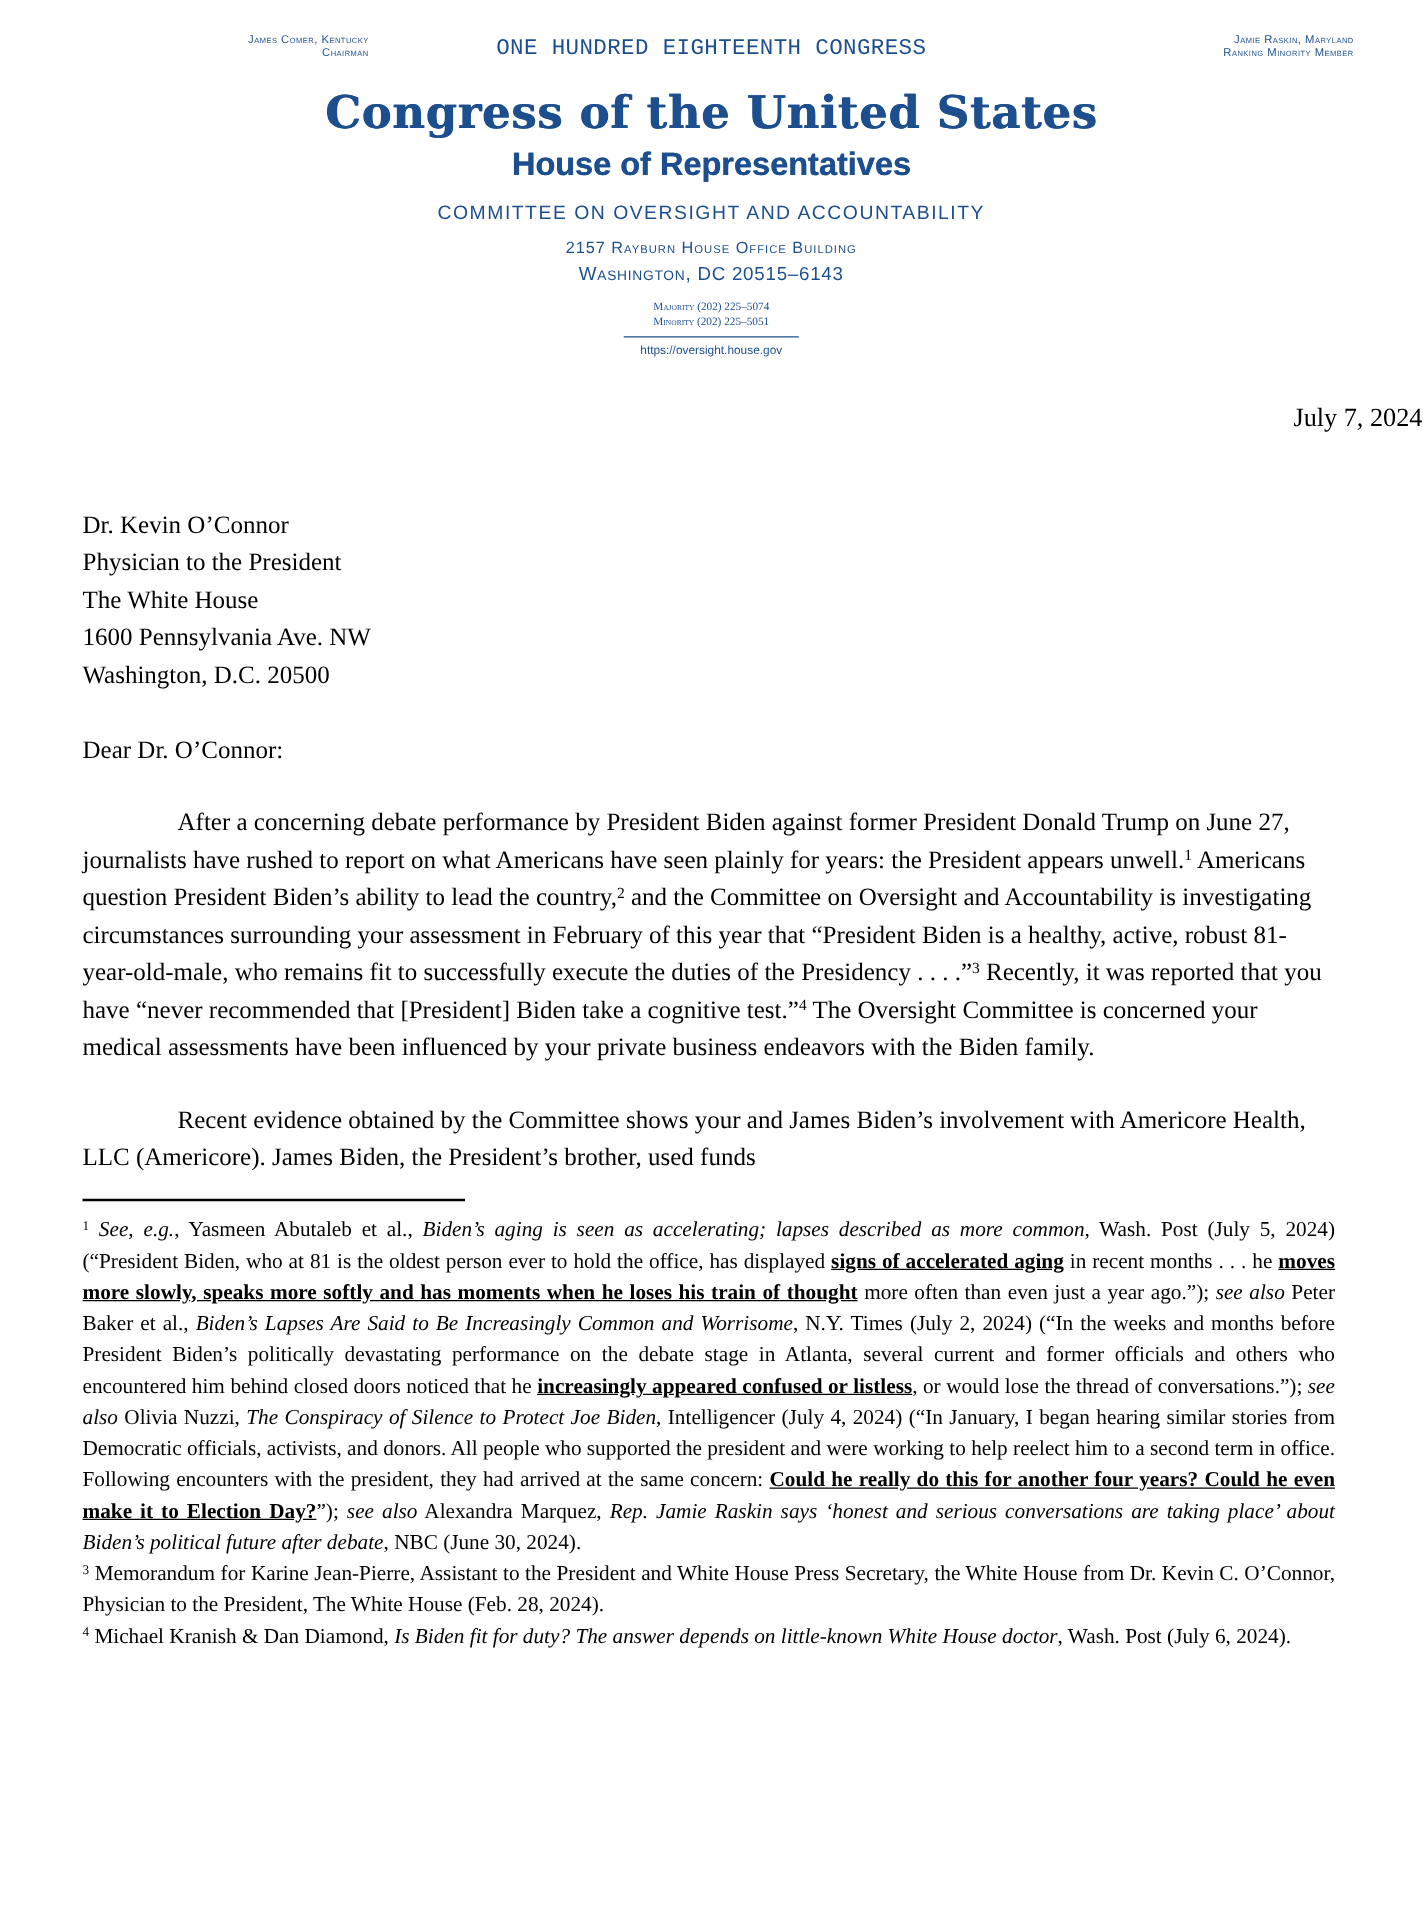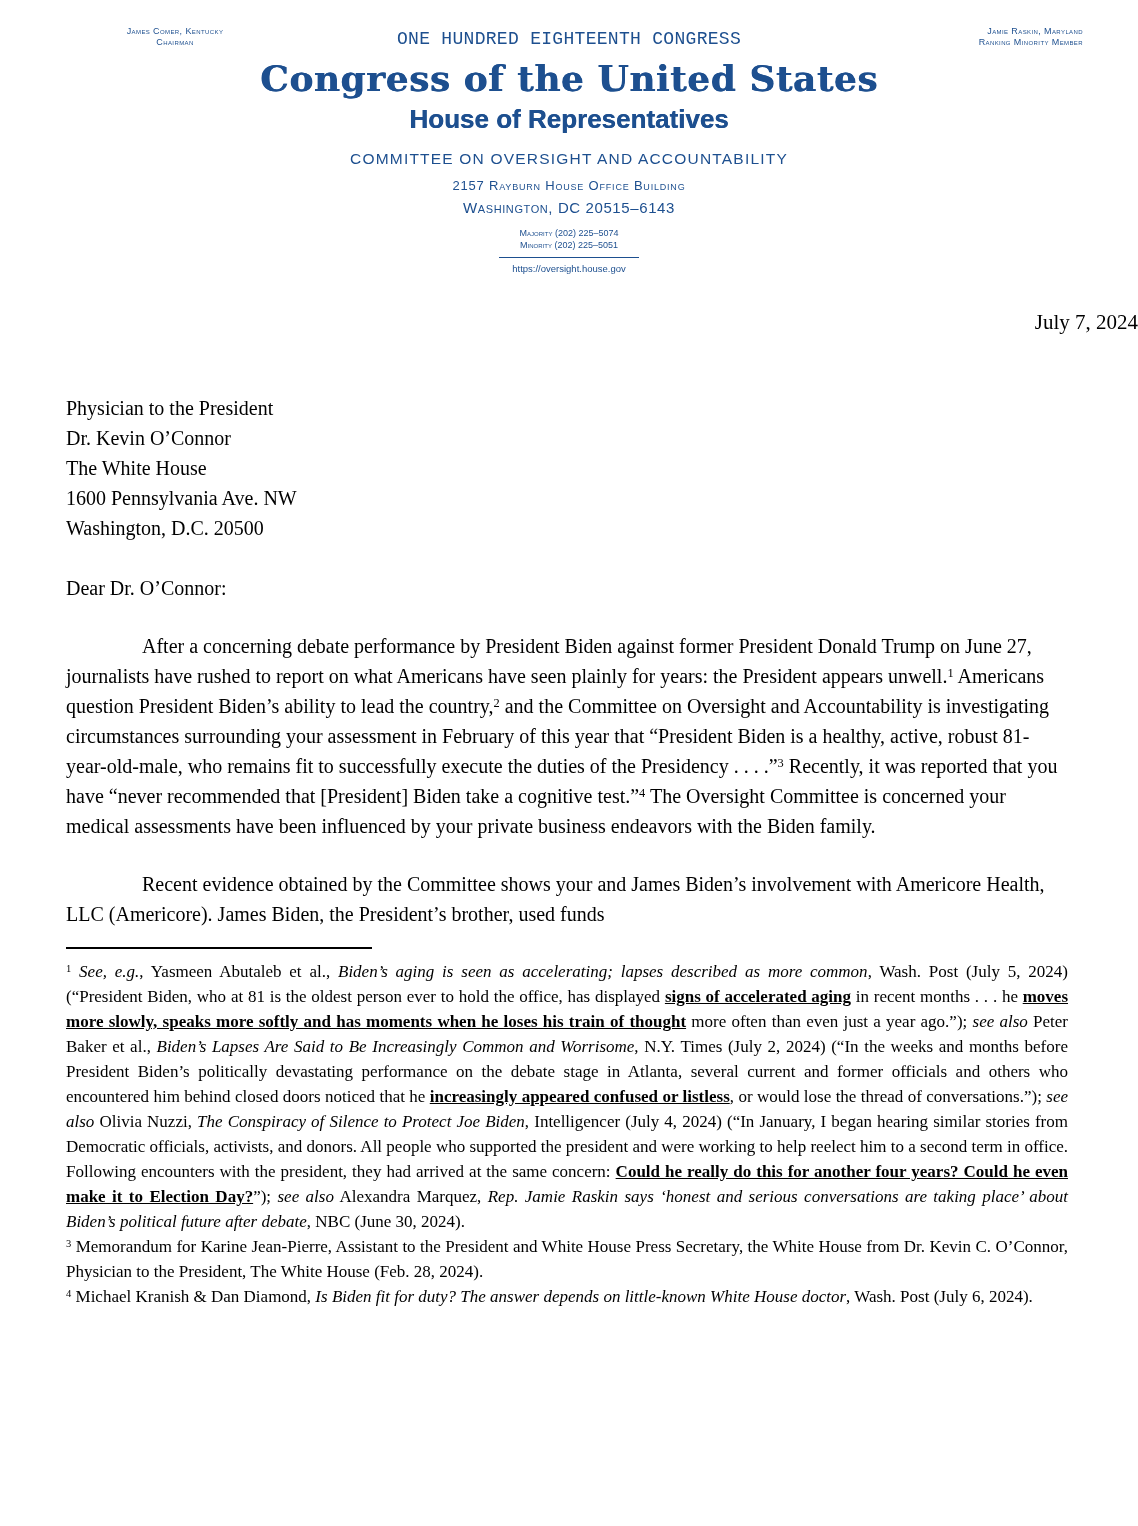--- a/index.html
+++ b/index.html
@@ -15,50 +15,50 @@
   .letterhead { text-align: center; color: var(--accent); }
   .lh-top {
     display: grid; grid-template-columns: 240px 1fr 240px;
     align-items: start; padding: 0 55px;
   }
   .lh-left, .lh-right {
     font-family: "Liberation Sans", sans-serif;
     font-size: 9px; line-height: 11px;
     font-variant: small-caps; letter-spacing: 0.4px;
   }
-  .lh-left { text-align: center; }
+  .lh-left { text-align: right; }
   .lh-right { text-align: right; }
   .lh-congress {
     font-family: Liberation Mono, monospace;
     font-size: 18px; letter-spacing: 0.3px; padding-top: 3px;
   }
   .lh-title {
     font-family: "DejaVu Serif", serif; font-weight: bold;
-    font-size: 36px; margin-top: 8px; letter-spacing: 0.5px;
+    font-size: 36px; margin-top: 20px; letter-spacing: 0.5px;
     text-shadow: 0.5px 0 0 currentColor;
   }
   .lh-subtitle {
     font-family: Liberation Sans, sans-serif; font-weight: bold;
     font-size: 26px; margin-top: 5px;
     text-shadow: 0.4px 0 0 currentColor;
   }
   .lh-committee {
     font-family: "Liberation Sans", sans-serif;
     font-size: 15.5px; letter-spacing: 1.2px; margin-top: 15px;
   }
   .lh-addr1 {
     font-family: "Liberation Sans", sans-serif; font-variant: small-caps;
     font-size: 13px; letter-spacing: 0.8px; margin-top: 10px;
   }
   .lh-addr2 {
     font-family: "Liberation Sans", sans-serif; font-variant: small-caps;
     font-size: 15px; letter-spacing: 0.6px; margin-top: 6px;
   }
   .lh-phones {
-    font-family: Liberation Sans, sans-serif; font-variant: small-caps;
+    font-family: Liberation Serif, serif; font-variant: small-caps;
     font-size: 9px; line-height: 12px; margin-top: 11px; text-align: center;
   }
   .lh-sep { width: 140px; border-top: 1px solid var(--accent); margin: 6px auto 0; }
   .lh-url { font-family: "Liberation Sans", sans-serif; font-size: 9.5px; margin-top: 5px; }
 
   
   .date { text-align: right; font-size: 21px; margin-top: 36px; }
   .recipient { margin: 58px 0 0 66px; font-size: 20px; line-height: 30px; }
   .salutation { margin: 30px 0 0 66px; font-size: 20px; line-height: 30px; }
   .body-para {
@@ -106,22 +106,22 @@
       <div>Majority   (202) 225–5074</div>
       <div>Minority   (202) 225–5051</div>
     </div>
     <div class="lh-sep"></div>
     <div class="lh-url">https://oversight.house.gov</div>
   </header>
 
   <div class="date">July 7, 2024</div>
 
   <div class="recipient">
+    <div>Dr. Kevin O’Connor</div>
     <div>Physician to the President</div>
-    <div>Dr. Kevin O’Connor</div>
     <div>The White House</div>
     <div>1600 Pennsylvania Ave. NW</div>
     <div>Washington, D.C. 20500</div>
   </div>
 
   <div class="salutation">Dear Dr. O’Connor:</div>
 
   <p class="body-para"><span>After a concerning debate performance by President Biden against former President Donald Trump on June 27, journalists have rushed to report on what Americans have seen plainly for years: the President appears unwell.</span><span class="seg-sup">1</span><span> Americans question President Biden’s ability to lead the country,</span><span class="seg-sup">2</span><span> and the Committee on Oversight and Accountability is investigating circumstances surrounding your assessment in February of this year that “President Biden is a healthy, active, robust 81-year-old-male, who remains fit to successfully execute the duties of the Presidency . . . .”</span><span class="seg-sup">3</span><span>  Recently, it was reported that you have “never recommended that [President] Biden take a cognitive test.”</span><span class="seg-sup">4</span><span>  The Oversight Committee is concerned your medical assessments have been influenced by your private business endeavors with the Biden family.</span></p>
   <p class="body-para"><span>Recent evidence obtained by the Committee shows your and James Biden’s involvement with Americore Health, LLC (Americore).  James Biden, the President’s brother, used funds</span></p>
 

